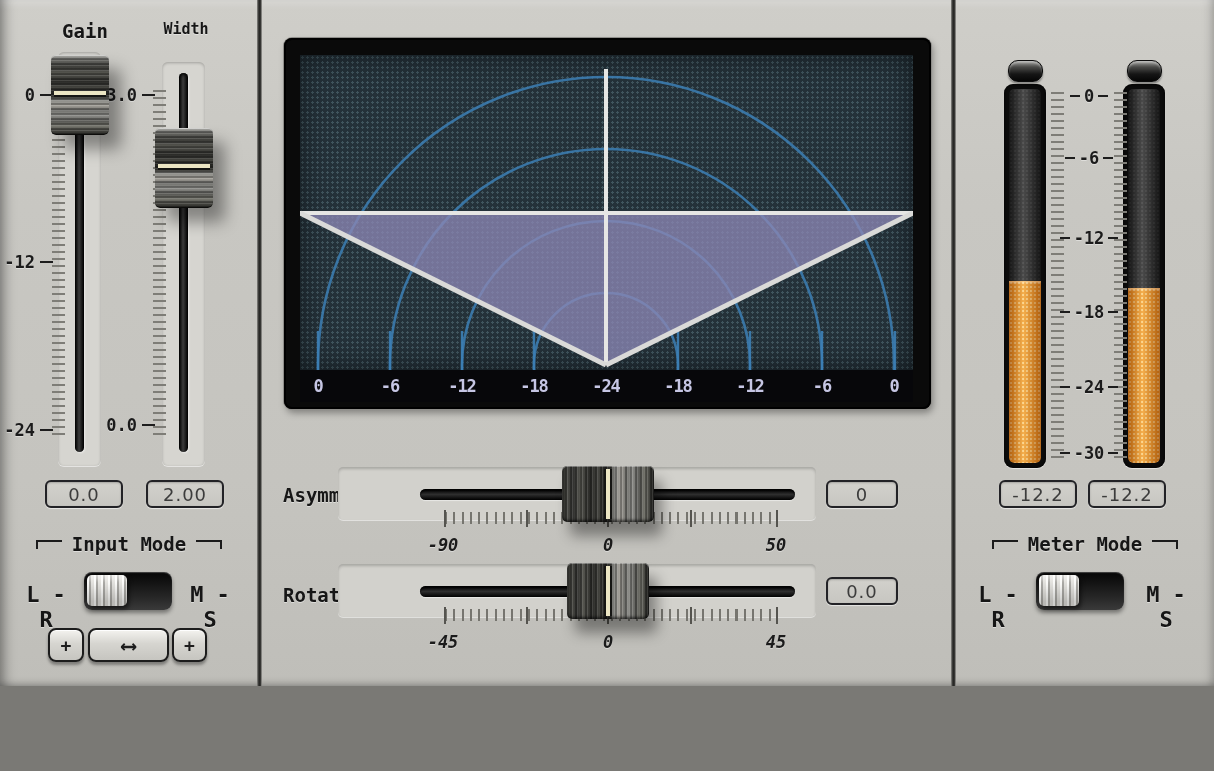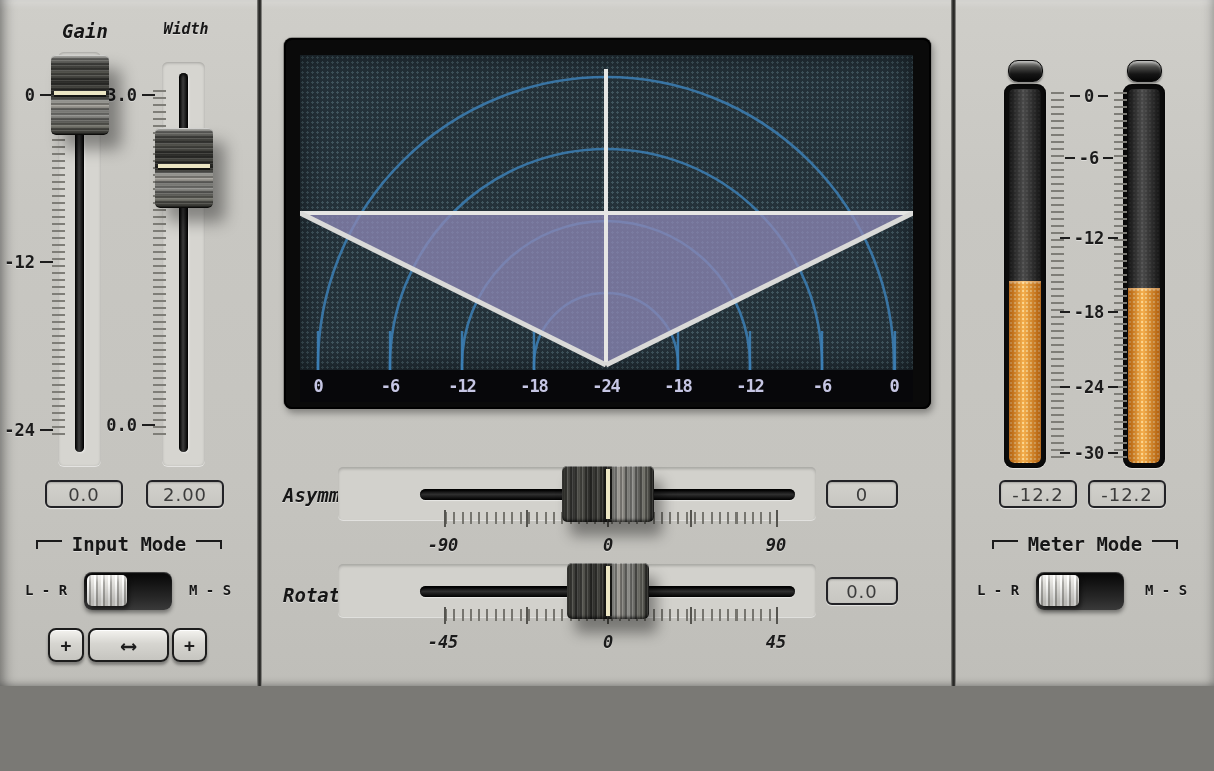--- a/index.html
+++ b/index.html
@@ -12,21 +12,21 @@
     position:absolute; left:0; top:0; width:1214px; height:686px;
     background:linear-gradient(180deg,#cfcec9 0%, #c8c7c2 30%, #c5c4bf 70%, #bfbeb9 100%);
     box-shadow: inset 10px 0 14px -8px rgba(0,0,0,.5),
                 inset -8px 0 12px -8px rgba(0,0,0,.35),
                 inset 0 6px 8px -5px rgba(255,255,255,.8),
                 inset 0 -6px 8px -5px rgba(0,0,0,.25);
   }
   .divider { position:absolute; top:0; width:5px; height:686px;
     background:linear-gradient(90deg,#8e8d89,#2e2e2c 35%,#232321 65%,#a5a4a0); }
 
-  .lbl { font-weight:bold; color:#161616; text-shadow:0 1px 0 rgba(255,255,255,.45);font-style:italic; }
+  .lbl { font-weight:bold; color:#161616; text-shadow:0 1px 0 rgba(255,255,255,.45); }
 
   
   .bracket-label { position:absolute; display:flex; align-items:center; justify-content:center; gap:10px; }
   .bracket-label .hook { width:26px; height:9px; border-top:2px solid #1b1b1b; }
   .bracket-label .hook.l { border-left:2px solid #1b1b1b; }
   .bracket-label .hook.r { border-right:2px solid #1b1b1b; }
   .bracket-label .txt { font-size:19px; font-weight:bold; color:#161616; text-shadow:0 1px 0 rgba(255,255,255,.45); white-space:nowrap; }
 
   
   .v-recess { position:absolute; border-radius:6px; background:#d6d5d0;
@@ -60,21 +60,21 @@
 
   
   .toggle { position:absolute; width:88px; height:38px; border-radius:8px;
     background:linear-gradient(180deg,#050505,#2b2b2b 75%,#3a3a3a);
     box-shadow: 0 3px 4px rgba(0,0,0,.4), inset 0 1px 1px rgba(255,255,255,.25); }
   .toggle .handle { position:absolute; left:3px; top:3px; bottom:4px; width:46%; border-radius:5px;
     background-image:
       linear-gradient(180deg, rgba(255,255,255,.55) 0%, rgba(255,255,255,0) 25%, rgba(0,0,0,.18) 85%),
       repeating-linear-gradient(90deg,#fbfbf9 0 2px,#a9a8a4 2px 4px,#e2e1dd 4px 7px);
     box-shadow: 2px 3px 4px rgba(0,0,0,.55); }
-  .side-lbl { position:absolute; width:64px; text-align:center; font-size:14px; font-weight:bold; color:#161616;
+  .side-lbl { position:absolute; width:64px; text-align:center; font-size:22px; font-weight:bold; color:#161616;
     text-shadow:0 1px 0 rgba(255,255,255,.45); }
 
   
   .bev-btn { position:absolute; height:34px; border:2px solid #1c1c1c; border-radius:8px;
     background:linear-gradient(180deg,#f4f3ef,#d6d5d0 45%,#c6c5c0);
     box-shadow: 0 3px 3px rgba(0,0,0,.35), inset 0 1px 0 rgba(255,255,255,.9);
     display:flex; align-items:center; justify-content:center;
     font-size:18px; font-weight:bold; color:#1d1d1d; cursor:default; }
 
   
@@ -251,21 +251,21 @@
     <div class="h-track" style="left:420px;top:489px;width:375px;"></div>
     <div class="h-ticks" style="left:445px;top:512px;width:333px;"></div>
     <div class="big-tick" style="left:444px;top:510px;"></div>
     <div class="big-tick" style="left:526px;top:510px;"></div>
     <div class="big-tick" style="left:607px;top:510px;"></div>
     <div class="big-tick" style="left:690px;top:510px;"></div>
     <div class="big-tick" style="left:776px;top:510px;"></div>
     <div class="h-knob" style="left:562px;top:466px;width:92px;"></div>
     <div class="tick-lbl" style="left:415px;top:535px;">-90</div>
     <div class="tick-lbl" style="left:580px;top:535px;">0</div>
-    <div class="tick-lbl" style="left:748px;top:535px;">90</div>
+    <div class="tick-lbl" style="left:748px;top:535px;">50</div>
     <div class="value-box" style="left:826px;top:480px;width:72px;">0</div>
 
     <div class="lbl" style="position:absolute;left:283px;top:584px;font-size:19px;">Rotation</div>
     <div class="h-recess" style="left:338px;top:564px;width:478px;height:53px;"></div>
     <div class="h-track" style="left:420px;top:586px;width:375px;"></div>
     <div class="h-ticks" style="left:445px;top:609px;width:333px;"></div>
     <div class="big-tick" style="left:444px;top:607px;"></div>
     <div class="big-tick" style="left:526px;top:607px;"></div>
     <div class="big-tick" style="left:607px;top:607px;"></div>
     <div class="big-tick" style="left:690px;top:607px;"></div>

